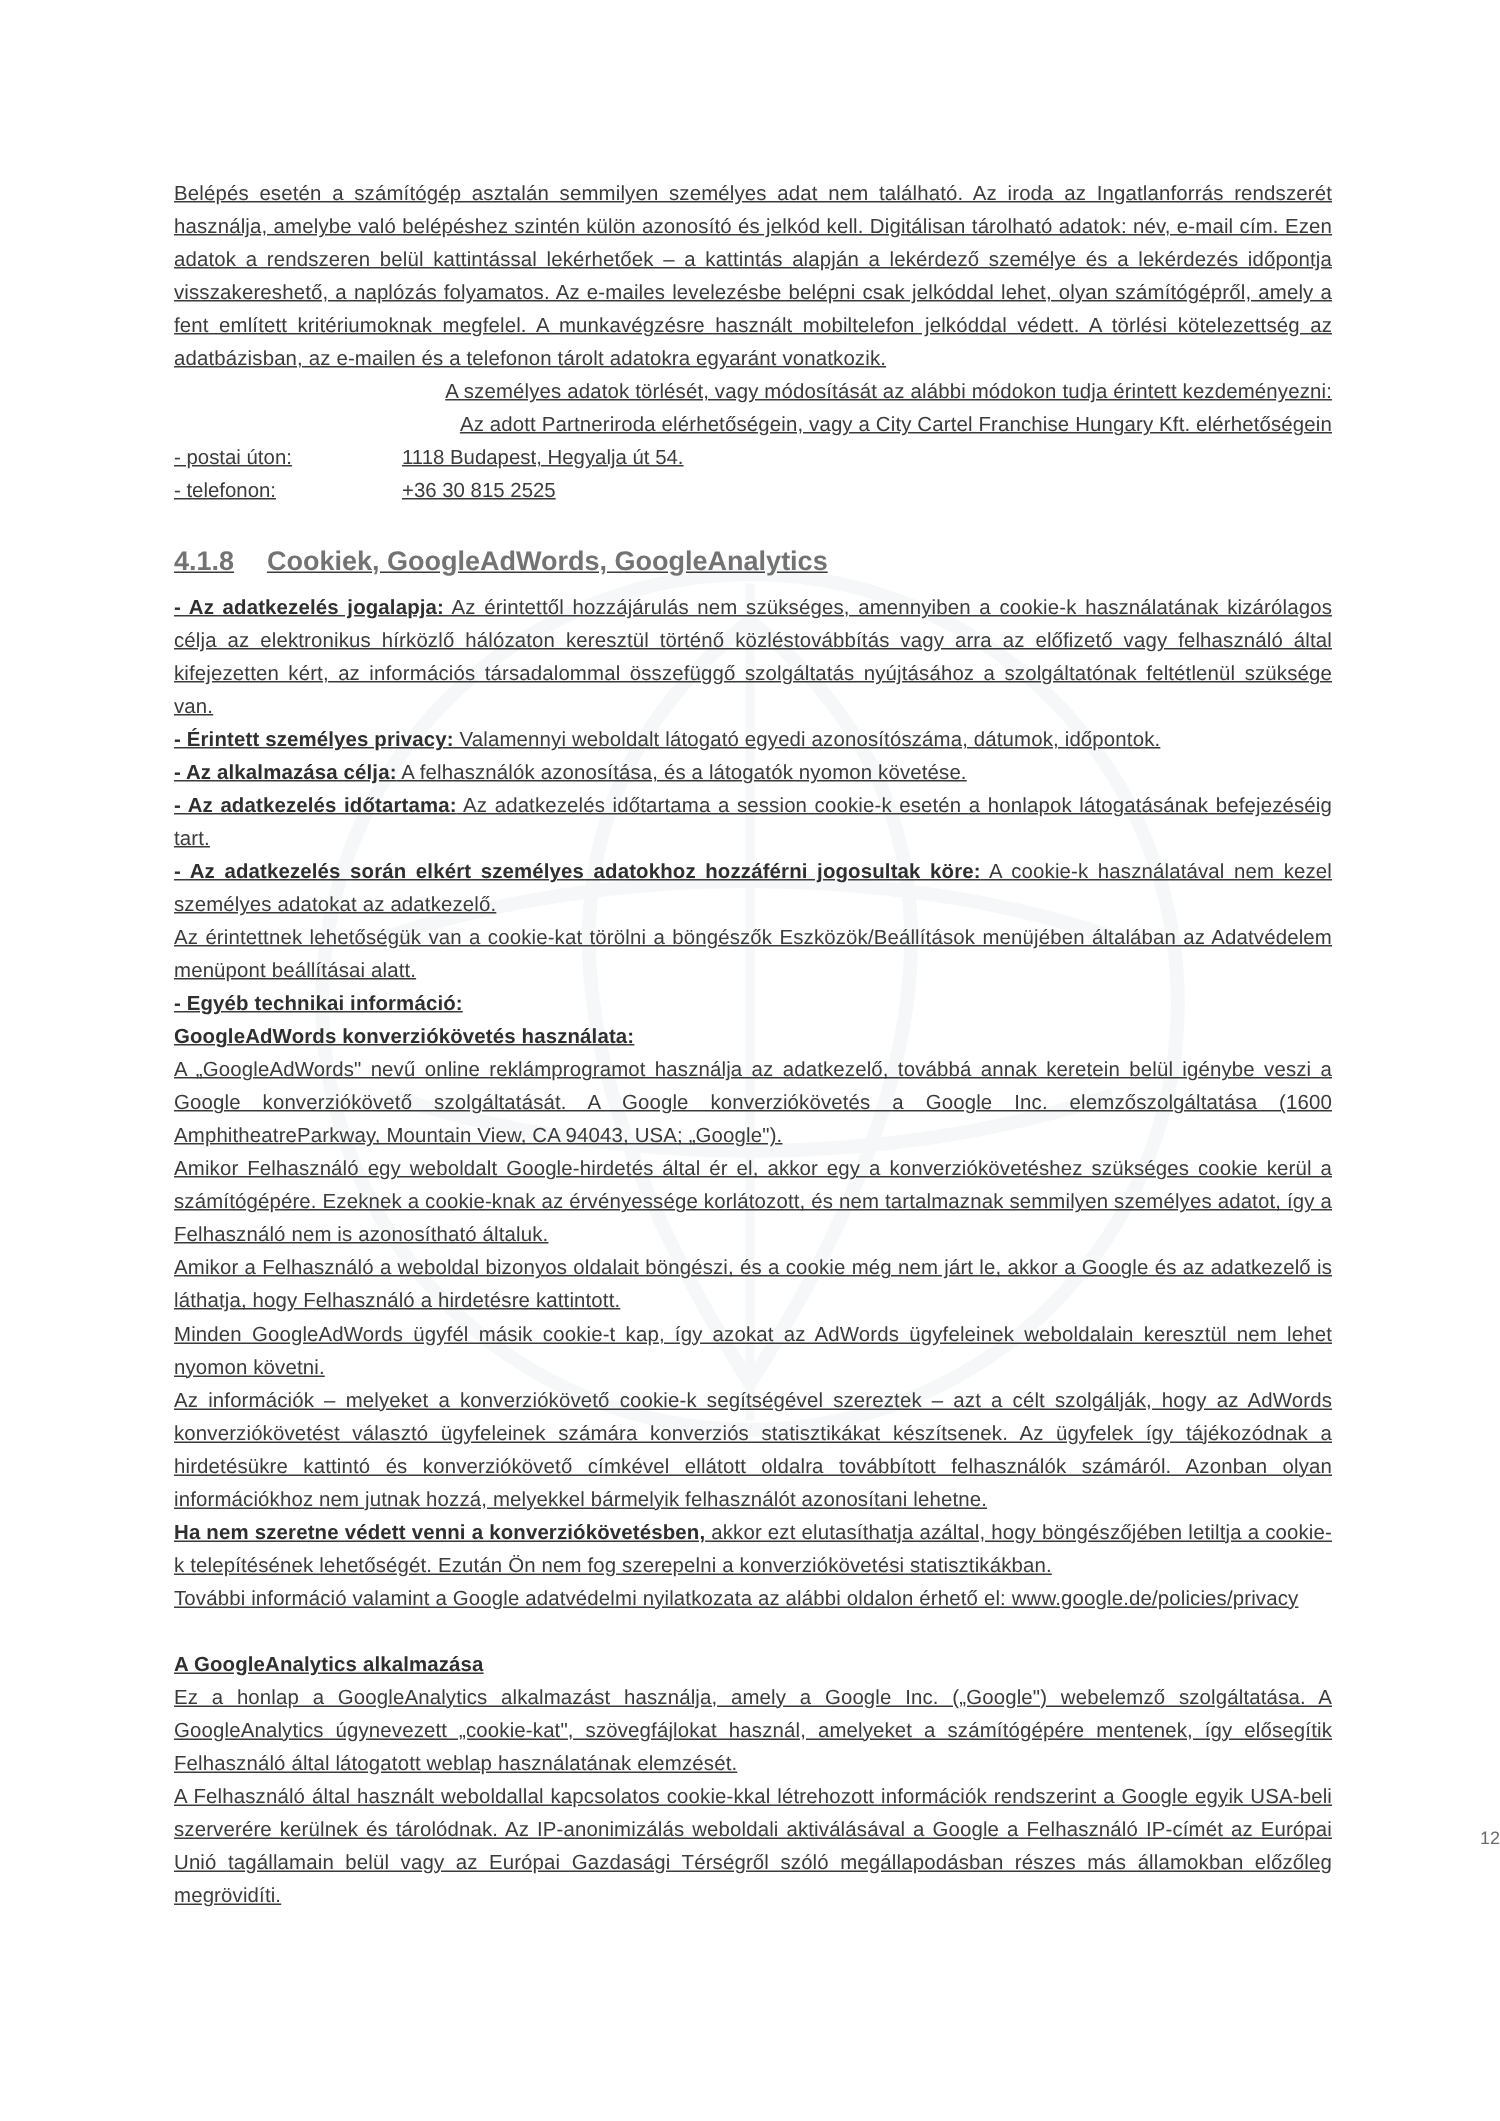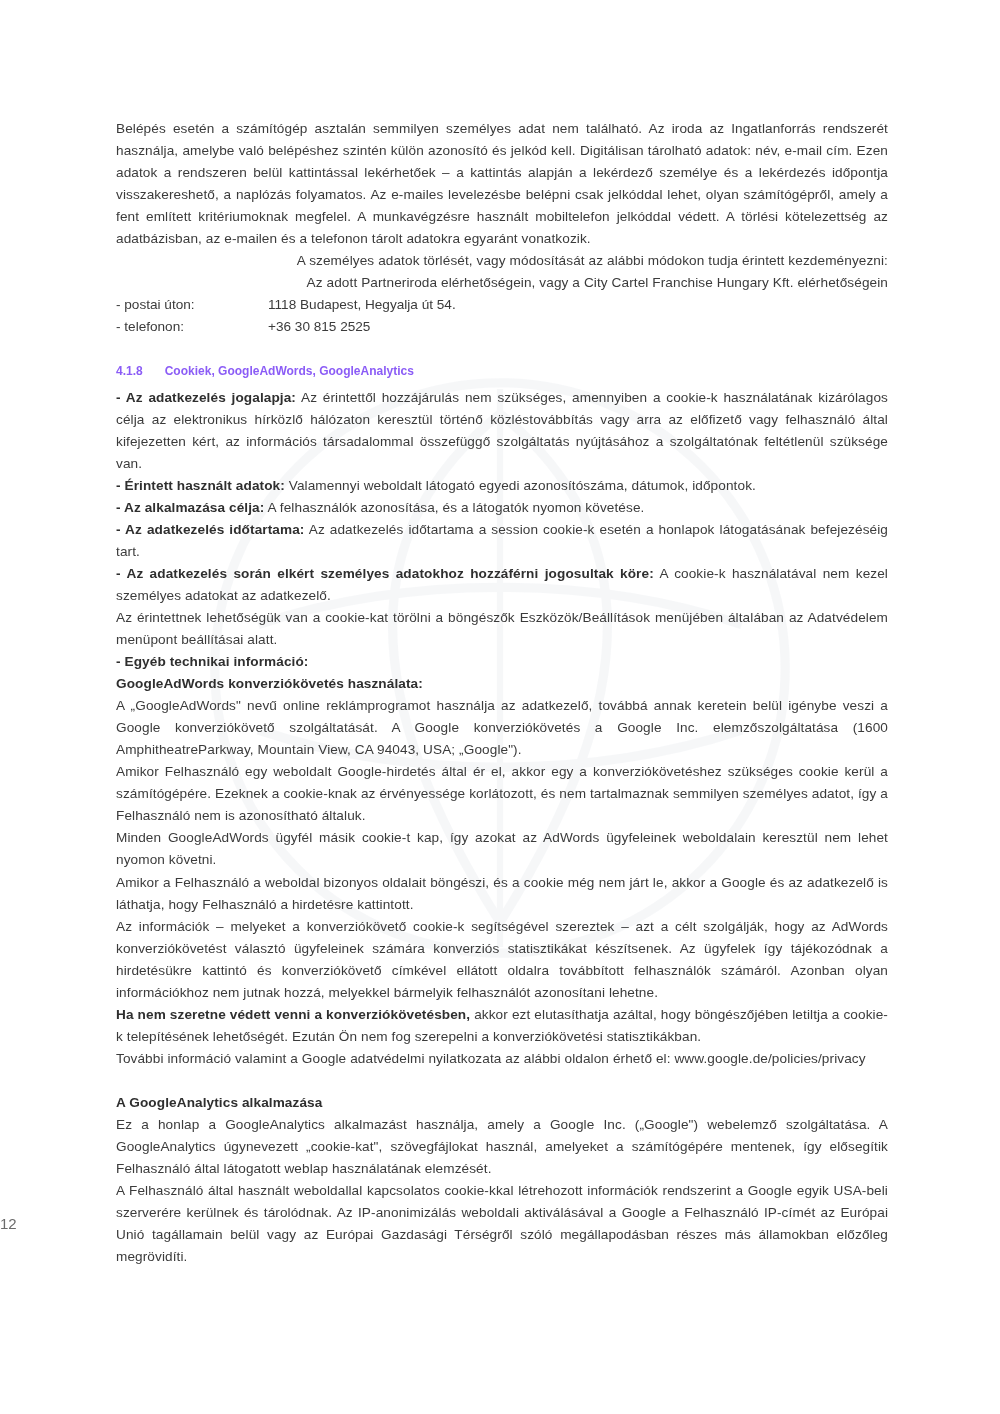--- a/index.html
+++ b/index.html
@@ -10,20 +10,21 @@
   body {
     font-family: "Liberation Sans", sans-serif;
     color: #3b3b3b;
   }
   .page {
     position: relative;
     width: 1000px;
     height: 1284px;
     background: #ffffff;
     overflow: hidden;
+    text-decoration: underline;
   }
   .watermark {
     position: absolute;
     left: 50%;
     top: 52%;
     transform: translate(-50%, -50%);
     width: 620px;
     height: 620px;
     opacity: 0.055;
     pointer-events: none;
@@ -53,23 +54,23 @@
   b, strong {
     font-weight: bold;
     color: #2f2f2f;
   }
   .section-head {
     margin-top: 26px;
     margin-bottom: 9px;
     display: flex;
     align-items: baseline;
     gap: 22px;
-    font-size: 12px;
+    font-size: 18px;
     font-weight: bold;
-    color: #8b5cf6;
+    color: #737373;
   }
   .section-num {
     font-weight: bold;
   }
   .section-title {
     font-weight: bold;
   }
   .contact-row {
     display: flex;
     font-size: 13.6px;
@@ -87,22 +88,22 @@
     font-size: 13.6px;
     font-weight: bold;
     line-height: 1.62;
     color: #2f2f2f;
   }
   .footer {
     position: absolute;
     left: 0;
     right: 0;
     bottom: 52px;
-    text-align: left;
-    font-size: 15px;
+    text-align: right;
+    font-size: 12px;
     color: #6b6b6b;
     z-index: 1;
   }
 </style>
 </head>
 <body>
 
 <div class="page">
 
   <svg class="watermark" viewBox="0 0 200 200" aria-hidden="true">
@@ -127,34 +128,34 @@
       <span class="contact-label">- telefonon:</span>
       <span class="contact-value">+36 30 815 2525</span>
     </div>
 
     <div class="section-head">
       <span class="section-num">4.1.8</span>
       <span class="section-title">Cookiek, GoogleAdWords, GoogleAnalytics</span>
     </div>
 
     <p class="just"><b>- Az adatkezelés jogalapja:</b><span> Az érintettől hozzájárulás nem szükséges, amennyiben a cookie-k használatának kizárólagos célja az elektronikus hírközlő hálózaton keresztül történő közléstovábbítás vagy arra az előfizető vagy felhasználó által kifejezetten kért, az információs társadalommal összefüggő szolgáltatás nyújtásához a szolgáltatónak feltétlenül szüksége van.</span></p>
-    <p class="just"><b>- Érintett használt adatok:</b><span> Valamennyi weboldalt látogató egyedi azonosítószáma, dátumok, időpontok.</span></p>
+    <p class="just"><b>- Érintett személyes privacy:</b><span> Valamennyi weboldalt látogató egyedi azonosítószáma, dátumok, időpontok.</span></p>
     <p class="just"><b>- Az alkalmazása célja:</b><span> A felhasználók azonosítása, és a látogatók nyomon követése.</span></p>
     <p class="just"><b>- Az adatkezelés időtartama:</b><span> Az adatkezelés időtartama a session cookie-k esetén a honlapok látogatásának befejezéséig tart.</span></p>
     <p class="just"><b>- Az adatkezelés során elkért személyes adatokhoz hozzáférni jogosultak köre:</b><span> A cookie-k használatával nem kezel személyes adatokat az adatkezelő.</span></p>
 
     <p class="just">Az érintettnek lehetőségük van a cookie-kat törölni a böngészők Eszközök/Beállítások menüjében általában az Adatvédelem menüpont beállításai alatt.</p>
 
     <p class="sub-head">- Egyéb technikai információ:</p>
     <p class="sub-head">GoogleAdWords konverziókövetés használata:</p>
 
     <p class="just">A „GoogleAdWords" nevű online reklámprogramot használja az adatkezelő, továbbá annak keretein belül igénybe veszi a Google konverziókövető szolgáltatását. A Google konverziókövetés a Google Inc. elemzőszolgáltatása (1600 AmphitheatreParkway, Mountain View, CA 94043, USA; „Google").</p>
     <p class="just">Amikor Felhasználó egy weboldalt Google-hirdetés által ér el, akkor egy a konverziókövetéshez szükséges cookie kerül a számítógépére. Ezeknek a cookie-knak az érvényessége korlátozott, és nem tartalmaznak semmilyen személyes adatot, így a Felhasználó nem is azonosítható általuk.</p>
+    <p class="just">Amikor a Felhasználó a weboldal bizonyos oldalait böngészi, és a cookie még nem járt le, akkor a Google és az adatkezelő is láthatja, hogy Felhasználó a hirdetésre kattintott.</p>
     <p class="just">Minden GoogleAdWords ügyfél másik cookie-t kap, így azokat az AdWords ügyfeleinek weboldalain keresztül nem lehet nyomon követni.</p>
-    <p class="just">Amikor a Felhasználó a weboldal bizonyos oldalait böngészi, és a cookie még nem járt le, akkor a Google és az adatkezelő is láthatja, hogy Felhasználó a hirdetésre kattintott.</p>
     <p class="just">Az információk – melyeket a konverziókövető cookie-k segítségével szereztek – azt a célt szolgálják, hogy az AdWords konverziókövetést választó ügyfeleinek számára konverziós statisztikákat készítsenek. Az ügyfelek így tájékozódnak a hirdetésükre kattintó és konverziókövető címkével ellátott oldalra továbbított felhasználók számáról. Azonban olyan információkhoz nem jutnak hozzá, melyekkel bármelyik felhasználót azonosítani lehetne.</p>
 
     <p class="just"><b>Ha nem szeretne védett venni a konverziókövetésben,</b><span> akkor ezt elutasíthatja azáltal, hogy böngészőjében letiltja a cookie-k telepítésének lehetőségét. Ezután Ön nem fog szerepelni a konverziókövetési statisztikákban.</span></p>
 
     <p class="just">További információ valamint a Google adatvédelmi nyilatkozata az alábbi oldalon érhető el: www.google.de/policies/privacy</p>
 
     <div class="gap-lg"></div>
 
     <p class="sub-head">A GoogleAnalytics alkalmazása</p>
     <p class="just">Ez a honlap a GoogleAnalytics alkalmazást használja, amely a Google Inc. („Google") webelemző szolgáltatása. A GoogleAnalytics úgynevezett „cookie-kat", szövegfájlokat használ, amelyeket a számítógépére mentenek, így elősegítik Felhasználó által látogatott weblap használatának elemzését.</p>

